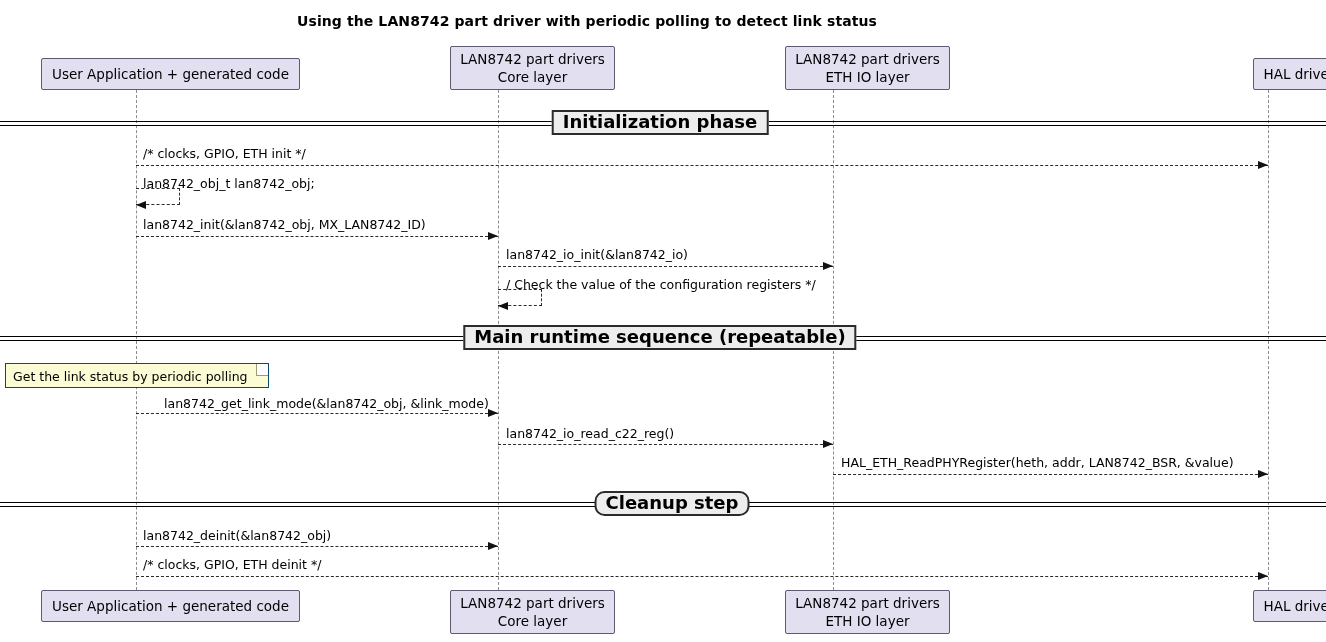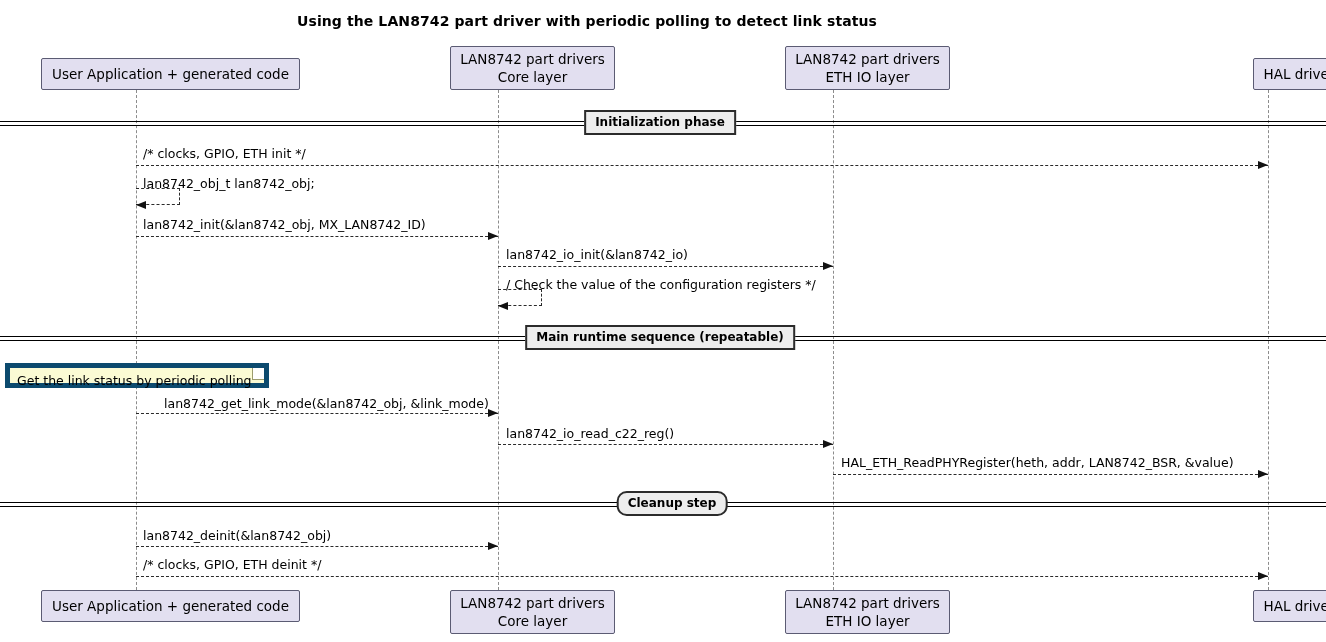--- a/index.html
+++ b/index.html
@@ -74,21 +74,21 @@
     height: 3px;
     box-sizing: content-box;
   }
   .divider .dlabel {
     position: absolute;
     transform: translateX(-50%);
     top: -11px;
     background: #EDEDED;
     border: 2px solid #2b2b2b;
     color: #000000;
-    font-size: 12px;
+    font-size: 18px;
     font-weight: bold;
     padding: 2px 9px 3px 9px;
     white-space: nowrap;
     line-height: 16px;
   }
 
   
   .msg-line {
     position: absolute;
     height: 0;
@@ -124,21 +124,21 @@
     border: 1px dashed #2a2a2a;
     border-left: none;
     background: transparent;
   }
 
   
   .note {
     position: absolute;
     box-sizing: border-box;
     background: #FBFBD4;
-    border: 5px solid #0c4a6e;
+    border: 1px solid #0c4a6e;
     color: #000000;
     font-size: 12.5px;
     line-height: 15px;
     padding: 5px 22px 5px 7px;
     white-space: nowrap;
   }
   .note-fold {
     position: absolute;
     right: 0;
     top: 0;

